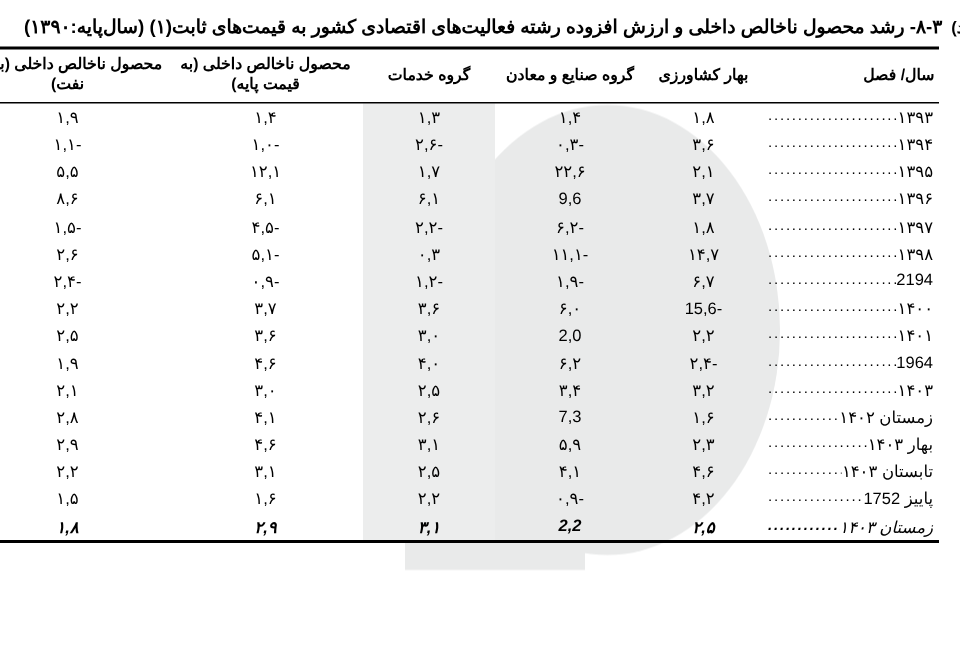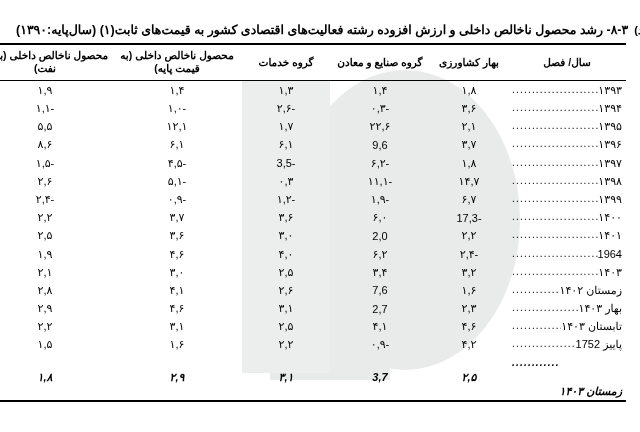--- a/index.html
+++ b/index.html
@@ -28,21 +28,20 @@
     align-items: baseline;
     justify-content: flex-start;
     gap: 6px;
     margin: 2px 2px 6px 2px;
   }
   .title-main {
     font-size: 12.5px;
     font-weight: bold;
     letter-spacing: -0.2px;
     white-space: nowrap;
-    margin-top: 12px;
   }
   .title-unit {
     font-size: 11px;
     font-weight: bold;
     margin-right: auto;
     white-space: nowrap;
   }
   
   .tbl-wrap {
     position: relative;
@@ -58,21 +57,21 @@
     font-weight: bold;
     font-size: 10.5px;
     line-height: 1.25;
     padding: 4px 3px 5px 3px;
     vertical-align: middle;
     text-align: center;
     border-top: 2.2px solid #000;
     border-bottom: 1.2px solid #000;
   }
   table.data thead th.col-season {
-    text-align: center;
+    text-align: right;
   }
   table.data tbody td {
     font-size: 11px;
     padding: 2.6px 4px;
     text-align: center;
     white-space: nowrap;
   }
   table.data tbody tr.last td {
     font-weight: bold;
     font-style: italic;
@@ -87,22 +86,21 @@
     position: relative;
     padding-left: 4px;
     padding-right: 0;
     font-size: 11px;
   }
   td.season .lbl {
     float: right;
     font-weight: normal;
   }
   tbody tr.last td.season .lbl {
-    font-weight: bold;
-    margin-top: 28px;
+    font-weight: normal;
   }
   td.season .dots {
     display: block;
     overflow: hidden;
     white-space: nowrap;
     letter-spacing: 1.2px;
     color: #000;
     direction: ltr;
     text-align: left;
     font-size: 10px;
@@ -194,52 +192,52 @@
             <td>۶,۱</td>
             <td>۸,۶</td>
           </tr>
           <tr>
             <td class="season">
               <span class="lbl">۱۳۹۷</span>
               <span class="dots">...........................</span>
             </td>
             <td>۱,۸</td>
             <td>-۶,۲</td>
-            <td>-3,5</td>
+            <td>-۲,۲</td>
             <td>-۴,۵</td>
             <td>-۱,۵</td>
           </tr>
           <tr>
             <td class="season">
               <span class="lbl">۱۳۹۸</span>
               <span class="dots">...........................</span>
             </td>
             <td>۱۴,۷</td>
             <td>-۱۱,۱</td>
             <td>۰,۳</td>
             <td>-۵,۱</td>
             <td>۲,۶</td>
           </tr>
           <tr>
             <td class="season">
-              <span class="lbl">۱۳۹۹</span>
+              <span class="lbl">2194</span>
               <span class="dots">...........................</span>
             </td>
             <td>۶,۷</td>
             <td>-۱,۹</td>
             <td>-۱,۲</td>
             <td>-۰,۹</td>
             <td>-۲,۴</td>
           </tr>
           <tr>
             <td class="season">
               <span class="lbl">۱۴۰۰</span>
               <span class="dots">...........................</span>
             </td>
-            <td>-17,3</td>
+            <td>-15,6</td>
             <td>۶,۰</td>
             <td>۳,۶</td>
             <td>۳,۷</td>
             <td>۲,۲</td>
           </tr>
           <tr>
             <td class="season">
               <span class="lbl">۱۴۰۱</span>
               <span class="dots">...........................</span>
             </td>
@@ -270,32 +268,32 @@
             <td>۲,۵</td>
             <td>۳,۰</td>
             <td>۲,۱</td>
           </tr>
           <tr>
             <td class="season">
               <span class="lbl">زمستان ۱۴۰۲</span>
               <span class="dots">...........................</span>
             </td>
             <td>۱,۶</td>
-            <td>7,6</td>
+            <td>7,3</td>
             <td>۲,۶</td>
             <td>۴,۱</td>
             <td>۲,۸</td>
           </tr>
           <tr>
             <td class="season">
               <span class="lbl">بهار ۱۴۰۳</span>
               <span class="dots">...........................</span>
             </td>
             <td>۲,۳</td>
-            <td>2,7</td>
+            <td>۵,۹</td>
             <td>۳,۱</td>
             <td>۴,۶</td>
             <td>۲,۹</td>
           </tr>
           <tr>
             <td class="season">
               <span class="lbl">تابستان ۱۴۰۳</span>
               <span class="dots">...........................</span>
             </td>
             <td>۴,۶</td>
@@ -314,21 +312,21 @@
             <td>۲,۲</td>
             <td>۱,۶</td>
             <td>۱,۵</td>
           </tr>
           <tr class="last">
             <td class="season">
               <span class="lbl">زمستان ۱۴۰۳</span>
               <span class="dots">...........................</span>
             </td>
             <td>۲,۵</td>
-            <td>3,7</td>
+            <td>2,2</td>
             <td>۳,۱</td>
             <td>۲,۹</td>
             <td>۱,۸</td>
           </tr>
         </tbody>
     </table>
   </div>
 </div>
 
 </body></html>

